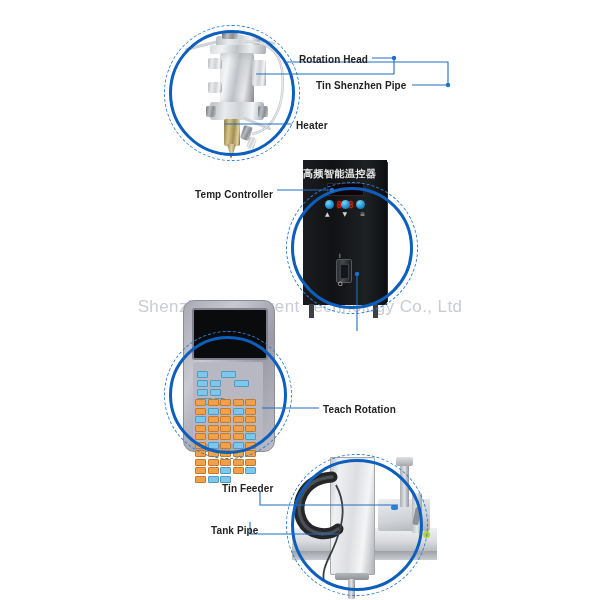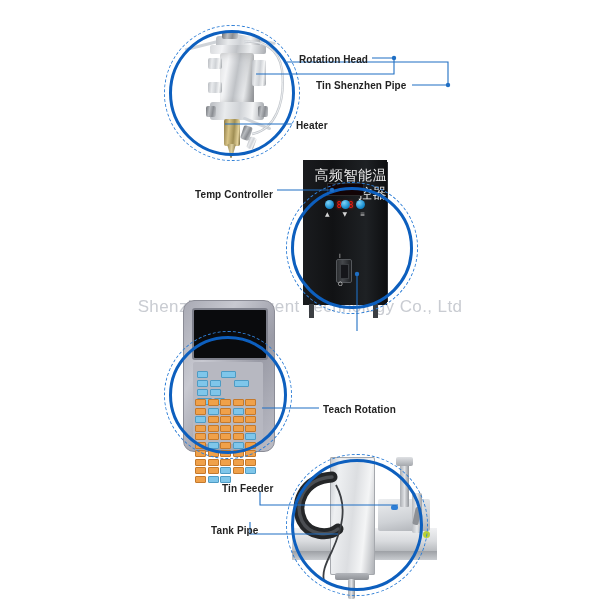--- a/index.html
+++ b/index.html
@@ -43,22 +43,22 @@
   #head-asm{position:absolute;}
   .hd-body{position:absolute;border-radius:2px;}
   .hd-pipe{position:absolute;background:#cfd3d8;border-radius:40px;}
 
   
   #tc-unit{position:absolute;left:303px;top:160px;width:84px;height:158px;z-index:12;}
   .tc-face{position:absolute;left:0;top:0;width:84px;height:145px;
            background:linear-gradient(90deg,#1a1c1f 0%,#111214 35%,#1e2124 75%,#0d0e10 100%);}
   .tc-side{position:absolute;left:74px;top:2px;width:11px;height:140px;
            background:linear-gradient(90deg,#4a4d52,#2a2c30);}
-  .tc-cn{position:absolute;left:0;top:7px;width:84px;text-align:right;
-         font-family:"DejaVu Sans",sans-serif;font-size:14px;color:#e8e8e8;letter-spacing:.5px;}
+  .tc-cn{position:absolute;left:0;top:7px;width:84px;text-align:left;
+         font-family:"DejaVu Sans",sans-serif;font-size:10px;color:#e8e8e8;letter-spacing:.5px;font-weight:bold;}
   .tc-led{position:absolute;left:24px;top:23px;width:35px;height:11px;
           background:#120406;border:1px solid #2a2a2a;}
   .tc-digits{position:absolute;left:0;top:16px;width:100%;height:100%;
              display:flex;align-items:center;justify-content:center;gap:2px;
              font-family:"DejaVu Sans Mono",monospace;font-size:8px;color:#ff1d12;
              text-shadow:0 0 3px #ff2a14;letter-spacing:1px;}
   .tc-btns{position:absolute;left:22px;top:40px;width:40px;height:9px;display:flex;justify-content:space-between;}
   .tc-btn{width:9px;height:9px;border-radius:50%;
           background:radial-gradient(circle at 35% 30%,#7fd3f7,#1b8fd0 60%,#0e5f96);}
   .tc-marks{position:absolute;left:22px;top:50px;width:40px;height:7px;display:flex;justify-content:space-between;

